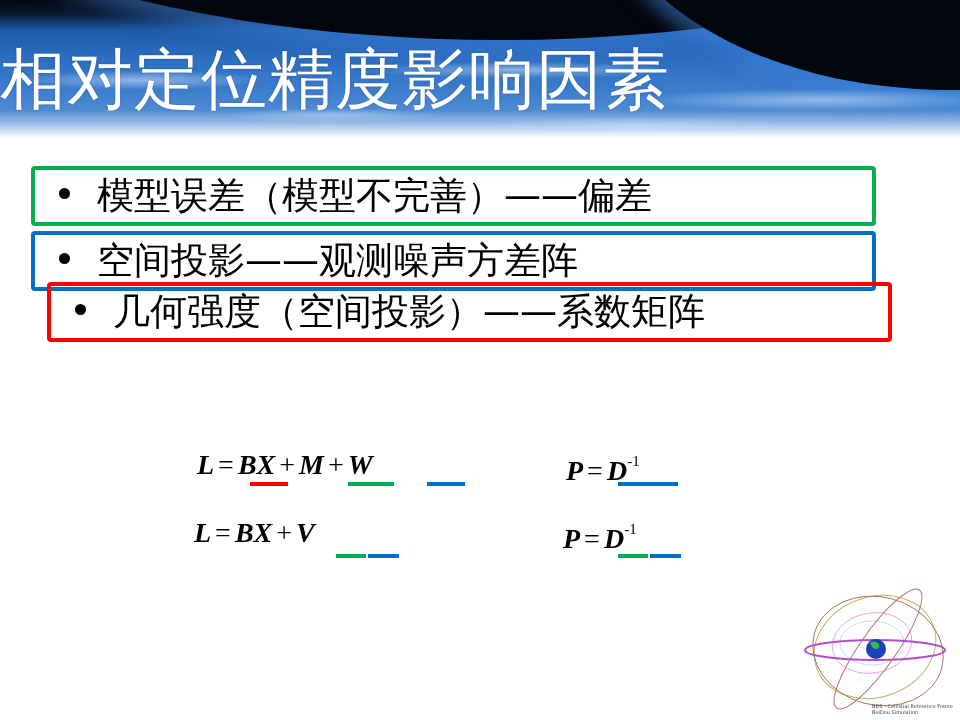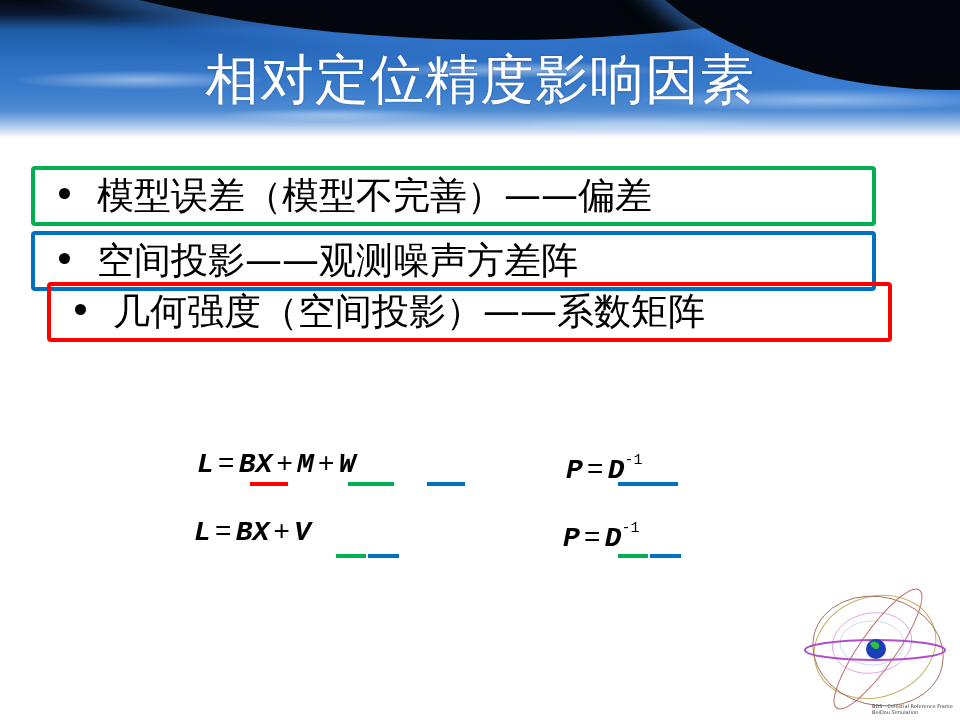--- a/index.html
+++ b/index.html
@@ -27,22 +27,22 @@
   .header .clouds1 {
     position: absolute; left: 0; top: 40px; width: 960px; height: 90px;
     background:
       radial-gradient(ellipse 180px 14px at 140px 40px, rgba(220,235,255,0.55), rgba(220,235,255,0) 70%),
       radial-gradient(ellipse 220px 12px at 520px 30px, rgba(230,240,255,0.5), rgba(230,240,255,0) 70%),
       radial-gradient(ellipse 260px 16px at 820px 60px, rgba(210,230,255,0.55), rgba(210,230,255,0) 70%),
       radial-gradient(ellipse 160px 10px at 330px 75px, rgba(215,232,255,0.45), rgba(215,232,255,0) 70%),
       radial-gradient(ellipse 200px 12px at 640px 85px, rgba(200,225,255,0.45), rgba(200,225,255,0) 70%);
   }
   .title {
-    position: absolute; left: 0; top: 48px; width: 960px; text-align: center;
-    color: #ffffff; font-size: 54px; line-height: 64px; letter-spacing: 1px;
+    position: absolute; left: 0; top: 48px; width: 960px; text-align: left;
+    color: #ffffff; font-size: 66px; line-height: 64px; letter-spacing: 1px;
     font-family: "DejaVu Sans", "Liberation Sans", sans-serif;
     text-shadow: 0 0 2px rgba(0,30,80,0.35);
   }
 
   .box {
     position: absolute; left: 31px; width: 837px; height: 52px;
     border: 4px solid; border-radius: 4px; box-sizing: content-box;
   }
   .box .bullet {
     position: absolute; left: 24px; top: 18px; width: 11px; height: 11px;
@@ -50,21 +50,21 @@
   }
   .box .text {
     position: absolute; left: 62px; top: 3px; font-size: 37px; line-height: 46px;
     color: #000; white-space: nowrap;
   }
   .box-green { top: 166px; border-color: #00b050; }
   .box-blue  { top: 231px; border-color: #0070c0; }
   .box-red   { top: 282px; border-color: #ff0000; margin-left: 16px; }
 
   .eq {
-    position: absolute; font-family: Liberation Mono, monospace;
+    position: absolute; font-family: Liberation Serif, serif;
     font-size: 28px; color: #000; white-space: nowrap; line-height: 34px;
   }
   .eq .v { font-weight: bold; font-style: italic; }
   .eq .op { font-weight: normal; margin: 0 4px; }
   .eq sup { font-size: 15px; font-weight: normal; font-style: normal; position: relative; top: -4px; }
   .uline { position: absolute; height: 4px; }
   .c-red { background: #ff0000; }
   .c-green { background: #00b050; }
   .c-blue { background: #0070c0; }
 

